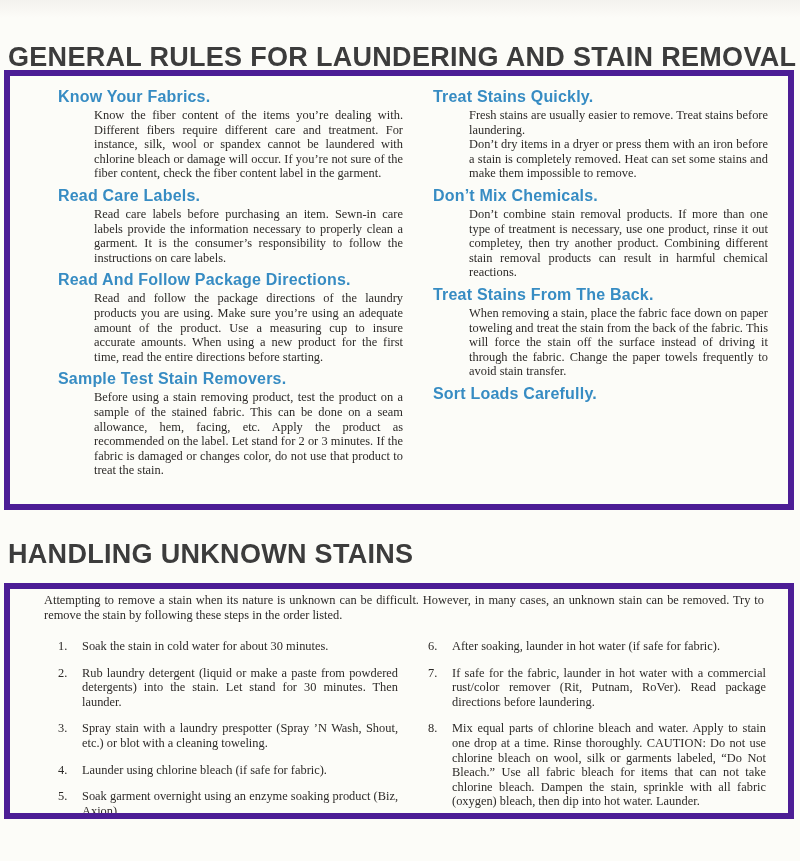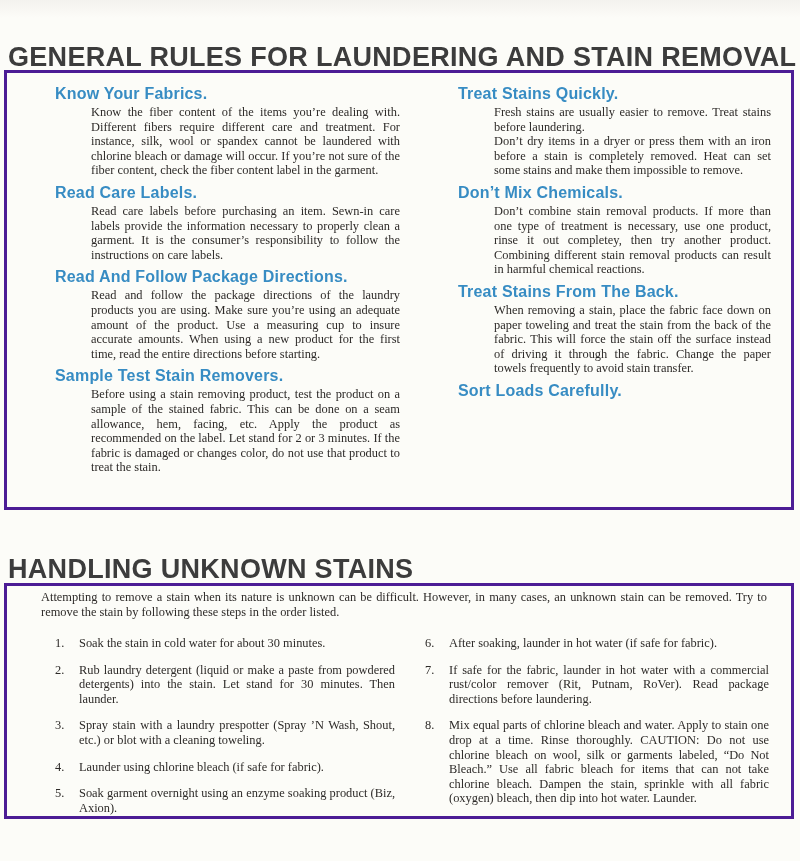--- a/index.html
+++ b/index.html
@@ -13,33 +13,33 @@
     overflow: hidden;
   }
   .main-title {
     position: absolute; left: 8px;
     font-family: "Liberation Sans", sans-serif;
     font-weight: bold; font-size: 27px; line-height: 30px;
     color: #3c3c3c; letter-spacing: 0.3px;
     white-space: nowrap;
   }
   #title-general { top: 24px; }
-  #title-unknown { top: 536px; }
+  #title-unknown { top: 521px; }
 
   .rule-box {
     position: absolute; left: 4px; width: 790px;
-    border: 3px solid #4c1d95;
+    border: 6px solid #4c1d95;
     background: #fcfcf8;
     overflow: hidden;
   }
   #box-general { top: 70px; height: 440px; display: flex; gap: 30px; padding: 12px 20px 0 48px; }
   #box-unknown { top: 583px; height: 236px; padding: 4px 18px 0 32px; }
 
   .col-left  { flex: 0 0 345px; }
-  .col-right { flex: 1 1 auto; margin-left: 28px; }
+  .col-right { flex: 1 1 auto; }
 
   .rule-heading {
     font-family: "Liberation Sans", sans-serif;
     font-weight: bold; font-size: 16px; line-height: 17px;
     color: #378cc3; letter-spacing: 0.2px;
     margin: 6px 0 3px 0;
   }
   .rule-entry:first-child .rule-heading { margin-top: 0; }
   .rule-body {
     font-size: 12.4px; line-height: 14.6px;

